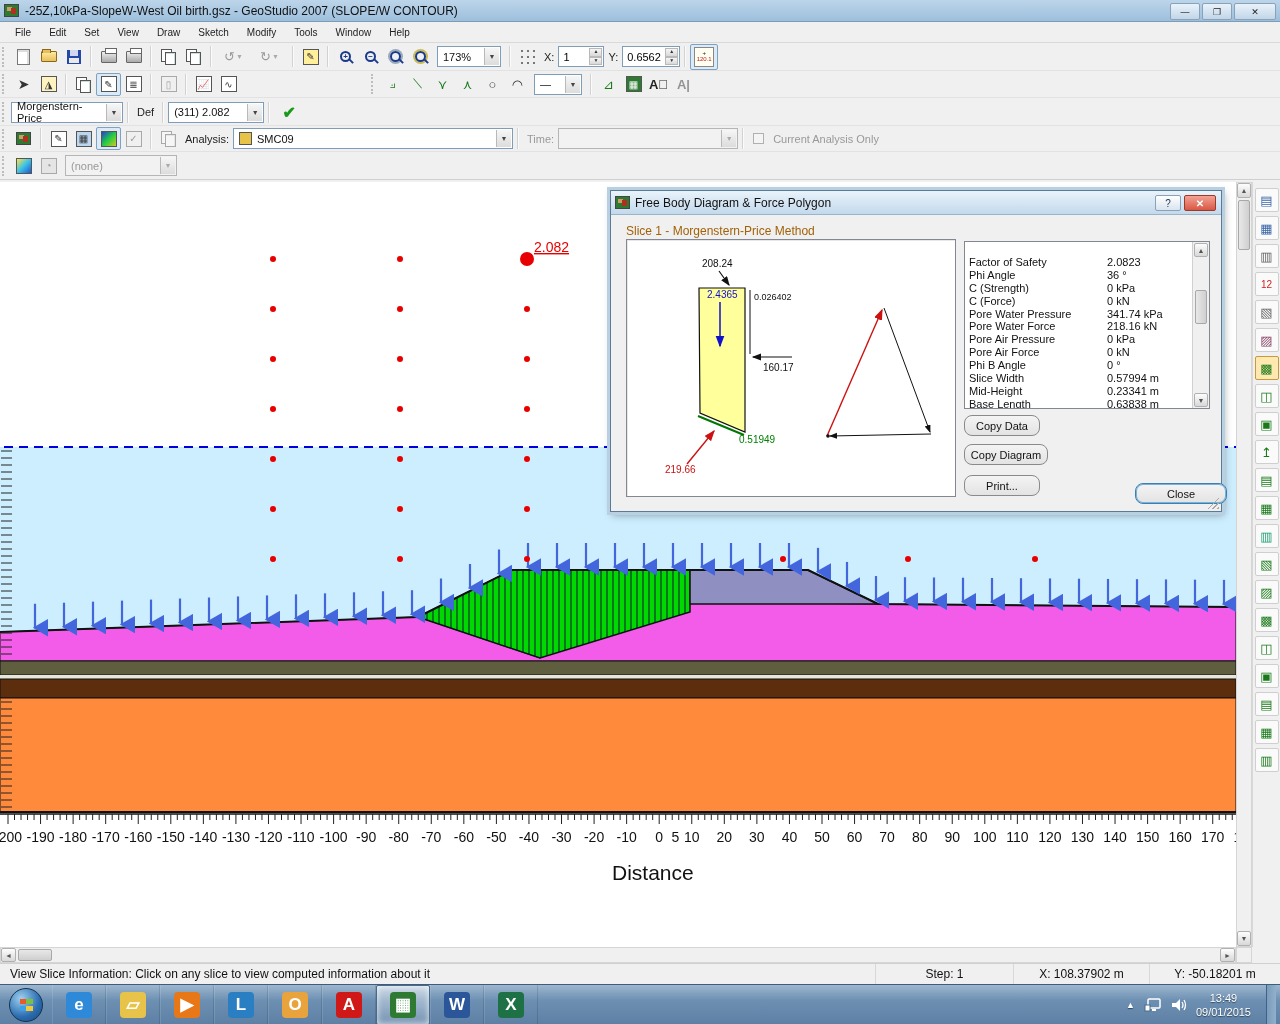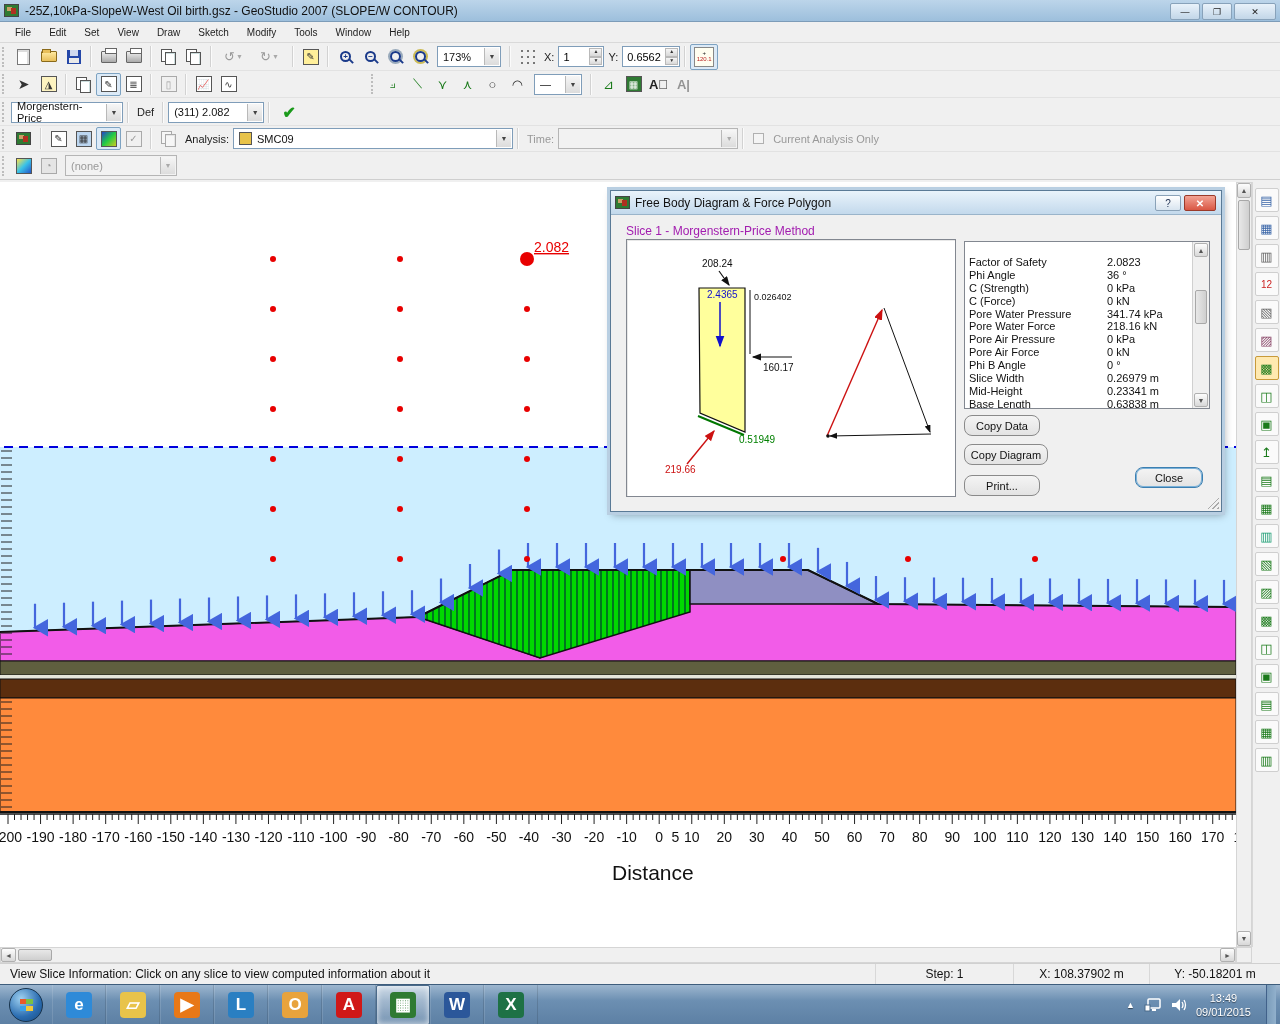--- a/index.html
+++ b/index.html
@@ -80,21 +80,21 @@
 .rtool{width:24px;height:24px;border:1px solid #cfcfcf;border-radius:2px;background:#fafafa;display:flex;align-items:center;justify-content:center;font-size:13px}
 .rtool.pressed{background:#ffe9b0;border-color:#c89a3a}
 
 
 #dialog{position:absolute;left:610px;top:190px;width:612px;height:322px;background:#f0f0f0;border:1px solid #5a7a96;box-shadow:0 0 0 3px #b9cfe2,2px 3px 8px rgba(0,0,0,.35)}
 #dialog-title{height:24px;background:linear-gradient(#e9f3fb,#c3d9ec);border-bottom:1px solid #9ab4ca;display:flex;align-items:center;padding:0 4px;font-size:12px;color:#111}
 #dialog-title .t{margin-left:5px}
 #dlg-btns{position:absolute;right:5px;top:4px;display:flex;gap:3px}
 .dlg-sys{width:26px;height:16px;border:1px solid #8aa2b8;border-radius:2px;background:linear-gradient(#fff,#d8e4ef);display:flex;align-items:center;justify-content:center;font-size:10px;color:#235}
 .dlg-sys.close{width:32px;background:linear-gradient(#f2a394,#d95744);color:#fff;border-color:#9a3a2a;font-weight:bold}
-#slice-label{position:absolute;left:15px;top:33px;font-size:12px;color:#a21caf}
+#slice-label{position:absolute;left:15px;top:33px;font-size:12px;color:#a16207}
 #fbd-panel{position:absolute;left:15px;top:48px;width:330px;height:258px;background:#fff;border:1px solid #828790;box-shadow:inset 1px 1px 0 #e8e8e8}
 #val-panel{position:absolute;left:353px;top:50px;width:246px;height:168px;background:#fff;border:1px solid #828790;overflow:hidden}
 #val-rows{position:absolute;left:4px;top:14px;right:20px}
 .vrow{display:flex;height:12.9px;line-height:12.9px;font-size:11px;color:#111;white-space:nowrap}
 .vrow .n{width:138px;overflow:hidden}
 .vrow .v{flex:1}
 #val-sb{position:absolute;right:0;top:0;bottom:0;width:17px;background:#f0f0f0;border-left:1px solid #d0d0d0}
 .dbtn{position:absolute;height:21px;background:linear-gradient(#f4f4f4,#e3e3e3);border:1px solid #8a8a8a;border-radius:8px;font-size:11px;color:#111;display:flex;align-items:center;justify-content:center}
 .dbtn.default{border:1px solid #3c7fb1;box-shadow:0 0 0 1px #7ab1d8 inset}
 #dlg-grip{position:absolute;right:2px;bottom:2px;width:12px;height:12px;background:
@@ -874,21 +874,21 @@
           <div class="vrow">
             <span class="n">Pore Air Force</span>
             <span class="v">0 kN</span>
           </div>
           <div class="vrow">
             <span class="n">Phi B Angle</span>
             <span class="v">0 °</span>
           </div>
           <div class="vrow">
             <span class="n">Slice Width</span>
-            <span class="v">0.26979 m</span>
+            <span class="v">0.57994 m</span>
           </div>
           <div class="vrow">
             <span class="n">Mid-Height</span>
             <span class="v">0.23341 m</span>
           </div>
           <div class="vrow">
             <span class="n">Base Length</span>
             <span class="v">0.63838 m</span>
           </div>
           <div class="vrow">
@@ -899,21 +899,21 @@
     <div id="val-sb">
       <div class="sb-btn" style="left:1px;top:1px;width:14px;height:14px">▲</div>
       <div class="sb-thumb" style="left:2px;top:48px;width:12px;height:34px"></div>
       <div class="sb-btn" style="left:1px;bottom:1px;width:14px;height:14px">▼</div>
     </div>
   </div>
 
   <div class="dbtn" style="left:353px;top:224px;width:76px">Copy Data</div>
   <div class="dbtn" style="left:353px;top:253px;width:84px">Copy Diagram</div>
   <div class="dbtn" style="left:353px;top:284px;width:76px">Print...</div>
-  <div class="dbtn default" style="left:524px;top:276px;width:68px">Close</div>
+  <div class="dbtn default" style="left:524px;top:292px;width:92px">Close</div>
   <div id="dlg-grip"></div>
 </div>
 
 <div id="statusbar">
   <div class="spanel" style="width:876px">View Slice Information:  Click on any slice to view computed information about it</div>
   <div class="spanel" style="width:138px;justify-content:center">Step: 1</div>
   <div class="spanel" style="width:136px;justify-content:center">X: 108.37902 m</div>
   <div class="spanel" style="width:130px;justify-content:center;border-right:none">Y: -50.18201 m</div>
 </div>
 

